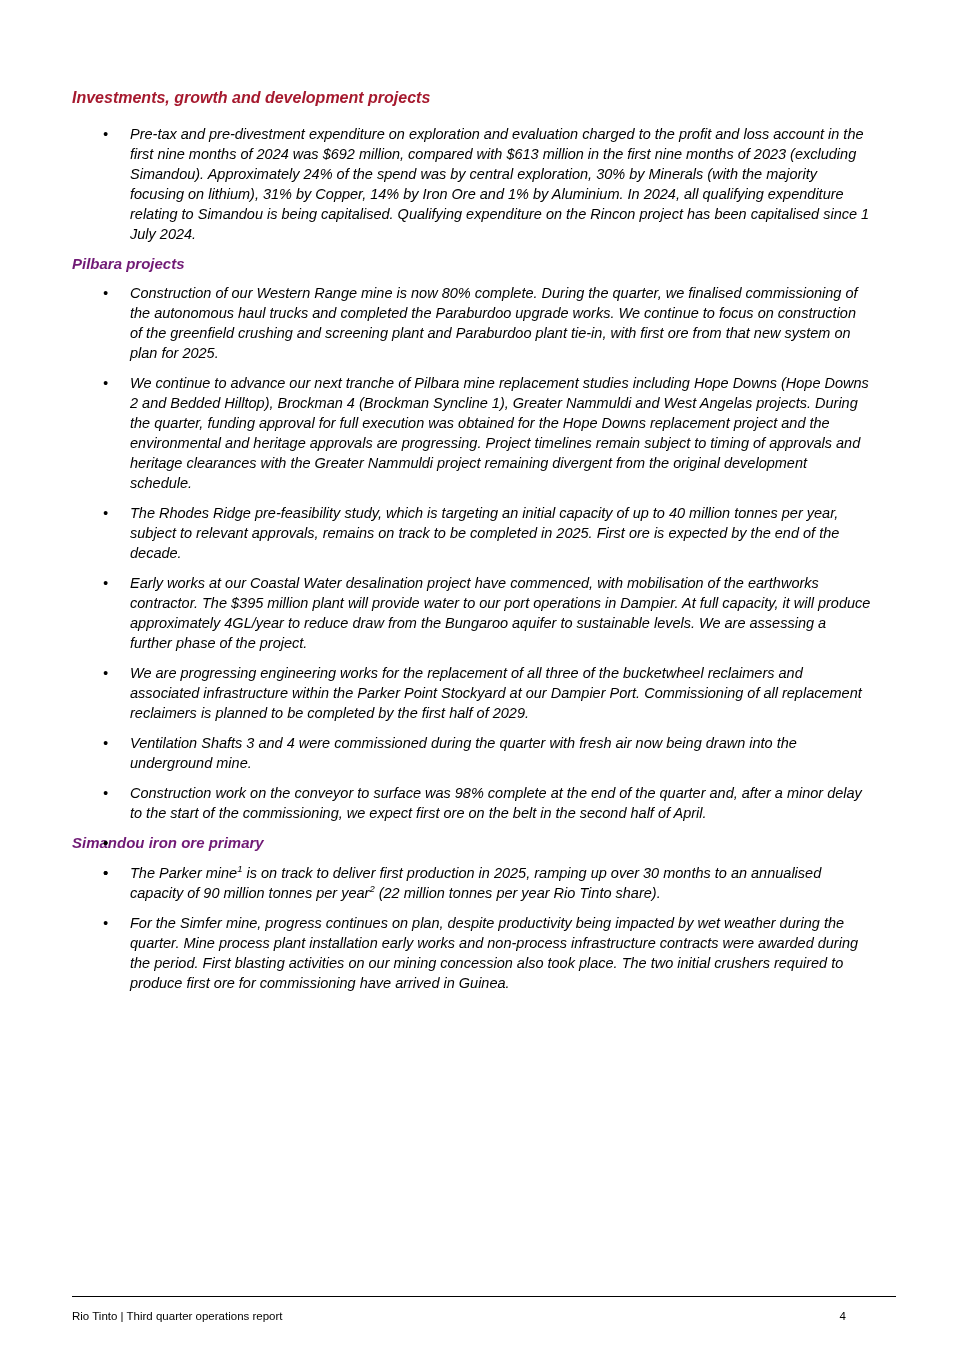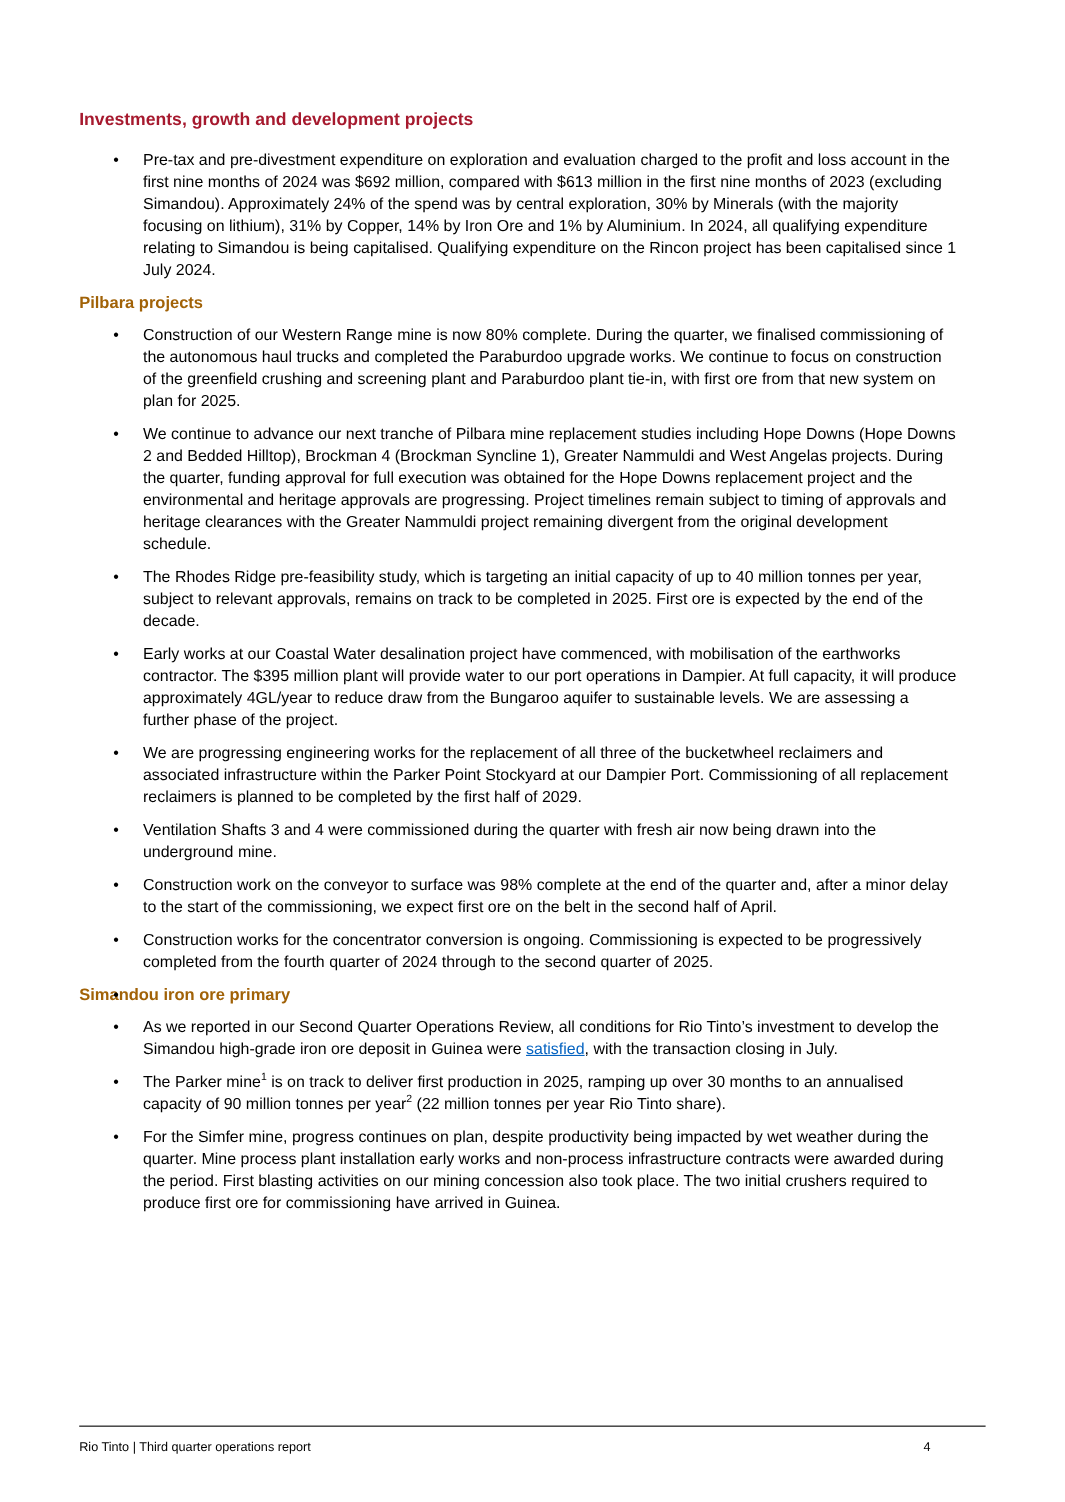--- a/index.html
+++ b/index.html
@@ -11,39 +11,40 @@
   .page {
     position: relative;
     width: 968px;
     height: 1365px;
     background: #ffffff;
     margin: 0 auto;
     overflow: hidden;
   }
   .content {
     position: absolute;
-    top: 100px;
+    top: 88px;
     left: 72px;
     width: 800px;
     font-size: 14.5px;
     line-height: 20px;
     color: #000000;
+    font-style: italic;
   }
   h1.page-heading {
     color: var(--heading, #a6192e);
     font-size: 16px;
     line-height: 20px;
     font-weight: bold;
     margin: 0 0 16px 0;
   }
   h2.subhead {
     font-size: 15px;
     line-height: 20px;
     font-weight: bold;
-    color: #a16207;
+    color: #701a75;
     margin: 8px 0 9px 0;
   }
   ul.bullets {
     list-style: none;
     margin: 0;
     padding: 0;
   }
   ul.bullets li.bullet {
     position: relative;
     padding-left: 58px;
@@ -133,33 +134,31 @@
       <li class="bullet">
         <span class="marker">•</span>
         <span class="btext">Ventilation Shafts 3 and 4 were commissioned during the quarter with fresh air now being drawn into the underground mine.</span>
       </li>
       <li class="bullet">
         <span class="marker">•</span>
         <span class="btext">Construction work on the conveyor to surface was 98% complete at the end of the quarter and, after a minor delay to the start of the commissioning, we expect first ore on the belt in the second half of April.</span>
       </li>
       <li class="bullet">
         <span class="marker">•</span>
-        <span class="btext">Construction works for the concentrator conversion is ongoing. Commissioning is expected to be progressively completed from the fourth quarter of 2024 through to the second quarter of 2025.</span>
       </li>
       <li class="bullet">
         <span class="marker">•</span>
       </li>
     </ul>
 
     <h2 class="subhead">Simandou iron ore primary</h2>
 
     <ul class="bullets">
       <li class="bullet">
         <span class="marker">•</span>
-        <span class="btext"><span>As we reported in our Second Quarter Operations Review, all conditions for Rio Tinto’s investment to develop the Simandou high-grade iron ore deposit in Guinea were </span><a href="#" class="doc-link">satisfied</a><span>, with the transaction closing in July.</span></span>
       </li>
       <li class="bullet">
         <span class="marker">•</span>
         <span class="btext"><span>The Parker mine</span><sup class="fnref">1</sup><span> is on track to deliver first production in 2025, ramping up over 30 months to an annualised capacity of 90 million tonnes per year</span><sup class="fnref">2</sup><span> (22 million tonnes per year Rio Tinto share).</span></span>
       </li>
       <li class="bullet">
         <span class="marker">•</span>
         <span class="btext">For the Simfer mine, progress continues on plan, despite productivity being impacted by wet weather during the quarter. Mine process plant installation early works and non-process infrastructure contracts were awarded during the period. First blasting activities on our mining concession also took place. The two initial crushers required to produce first ore for commissioning have arrived in Guinea.</span>
       </li>
     </ul>

